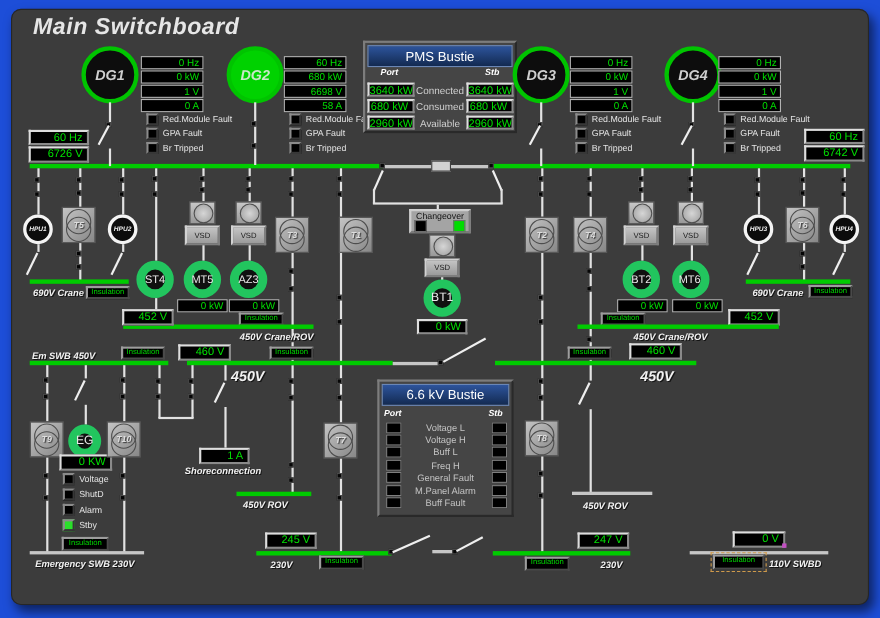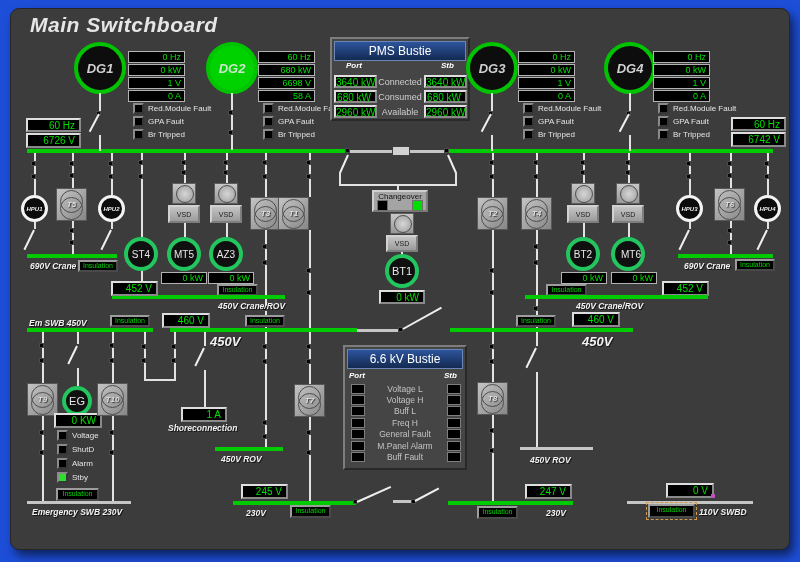--- a/index.html
+++ b/index.html
@@ -15,21 +15,21 @@
   .hblade{position:absolute;height:2px;background:#efefef;transform-origin:0 50%;}
   .tiebrk{position:absolute;background:#d2d2d2;border:1px solid #3f3f3f;box-sizing:border-box;}
   .disp{position:absolute;background:#000;border:1px solid #b3b3b3;color:#00e000;font-size:9px;line-height:10px;text-align:right;padding-right:3px;box-sizing:border-box;white-space:nowrap;overflow:hidden;}
   .disp2{position:absolute;background:#000;border:2px outset #dedede;color:#00e000;font-size:10px;line-height:11px;text-align:right;padding-right:4px;box-sizing:border-box;white-space:nowrap;overflow:hidden;}
   .insul{position:absolute;background:#000;border:2px outset #9d9d9d;color:#00d800;font-size:7px;line-height:8px;text-align:center;box-sizing:border-box;cursor:pointer;overflow:hidden;}
   .insul.sel{outline:1px dashed #cf9a4b;outline-offset:1px;}
   .buslab{position:absolute;color:#f2f2f2;font-style:italic;font-weight:bold;font-size:8.5px;white-space:nowrap;text-shadow:1px 1px 0 #141414;}
   .big450{font-size:13px;}
   .gen{position:absolute;width:52px;height:52px;border-radius:50%;border:4px solid #00c400;background:#0d0d0d;box-sizing:border-box;display:flex;align-items:center;justify-content:center;color:#cfcfcf;font-style:italic;font-weight:bold;font-size:13px;cursor:pointer;}
   .gen.on{background:#00d200;color:#c9e8c9;}
-  .thr{position:absolute;width:34px;height:34px;border-radius:50%;border:4px solid #22c55e;background:#101010;box-sizing:border-box;display:flex;align-items:center;justify-content:center;color:#e8e8e8;font-size:10px;cursor:pointer;}
+  .thr{position:absolute;width:34px;height:34px;border-radius:50%;border:8px solid #22c55e;background:#101010;box-sizing:border-box;display:flex;align-items:center;justify-content:center;color:#e8e8e8;font-size:10px;cursor:pointer;}
   .hpu{position:absolute;width:27px;height:27px;border-radius:50%;border:3px solid #f4f4f4;background:#0c0c0c;box-sizing:border-box;display:flex;align-items:center;justify-content:center;color:#ededed;font-style:italic;font-weight:bold;font-size:6px;cursor:pointer;}
   .xf{position:absolute;width:31px;height:33px;background:linear-gradient(135deg,#c4c4c4,#878787);border:1px solid #585858;box-sizing:border-box;cursor:pointer;}
   .xf i{position:absolute;border:1px solid #4d4d4d;border-radius:50%;width:21px;height:21px;left:3px;}
   .xf i.a{top:1px;}.xf i.b{top:8px;}
   .xf span{position:absolute;width:100%;text-align:center;top:11px;color:#dedede;font-style:italic;font-weight:bold;font-size:8px;text-shadow:1px 1px 1px #3a3a3a;z-index:2;}
   .mot{position:absolute;width:24px;height:21px;background:linear-gradient(#c8c8c8,#989898);border:1px solid #5e5e5e;box-sizing:border-box;}
   .mot i{position:absolute;left:3px;top:1px;width:16px;height:16px;border:1px solid #4f4f4f;border-radius:50%;background:radial-gradient(#d6d6d6,#9c9c9c);}
   .vsd{position:absolute;background:linear-gradient(#c4c4c4,#9b9b9b);border:2px outset #d2d2d2;color:#1b1b1b;font-size:7px;display:flex;align-items:center;justify-content:center;box-sizing:border-box;cursor:pointer;}
   .chk{position:absolute;width:11px;height:11px;background:#000;border:2px outset #8b8b8b;box-sizing:border-box;}
   .chk.on{background:#2ae02a;}
@@ -246,21 +246,21 @@
 <div class="dt" style="left:262px;top:306px;"></div>
 <div class="dt" style="left:262px;top:316px;"></div>
 <div class="vw" style="left:265px;top:332px;height:116px;"></div>
 <div class="dt" style="left:262px;top:344px;"></div>
 <div class="dt" style="left:262px;top:359px;"></div>
 <div class="dt" style="left:262px;top:420px;"></div>
 <div class="dt" style="left:262px;top:434px;"></div>
 <div class="vw" style="left:309px;top:153px;height:44px;"></div>
 <div class="dt" style="left:306px;top:160px;"></div>
 <div class="dt" style="left:306px;top:174px;"></div>
-<div class="xf" style="left:278px;top:197px;">
+<div class="xf" style="left:308px;top:197px;">
       <i class="a"></i>
       <i class="b"></i>
       <span>T1</span>
     </div>
 <div class="vw" style="left:309px;top:230px;height:99px;"></div>
 <div class="dt" style="left:306px;top:268px;"></div>
 <div class="dt" style="left:306px;top:290px;"></div>
 
 <div class="busg" style="left:112px;top:295px;width:173px;"></div>
 <div class="buslab" style="left:218px;top:301px;">450V Crane/ROV</div>

